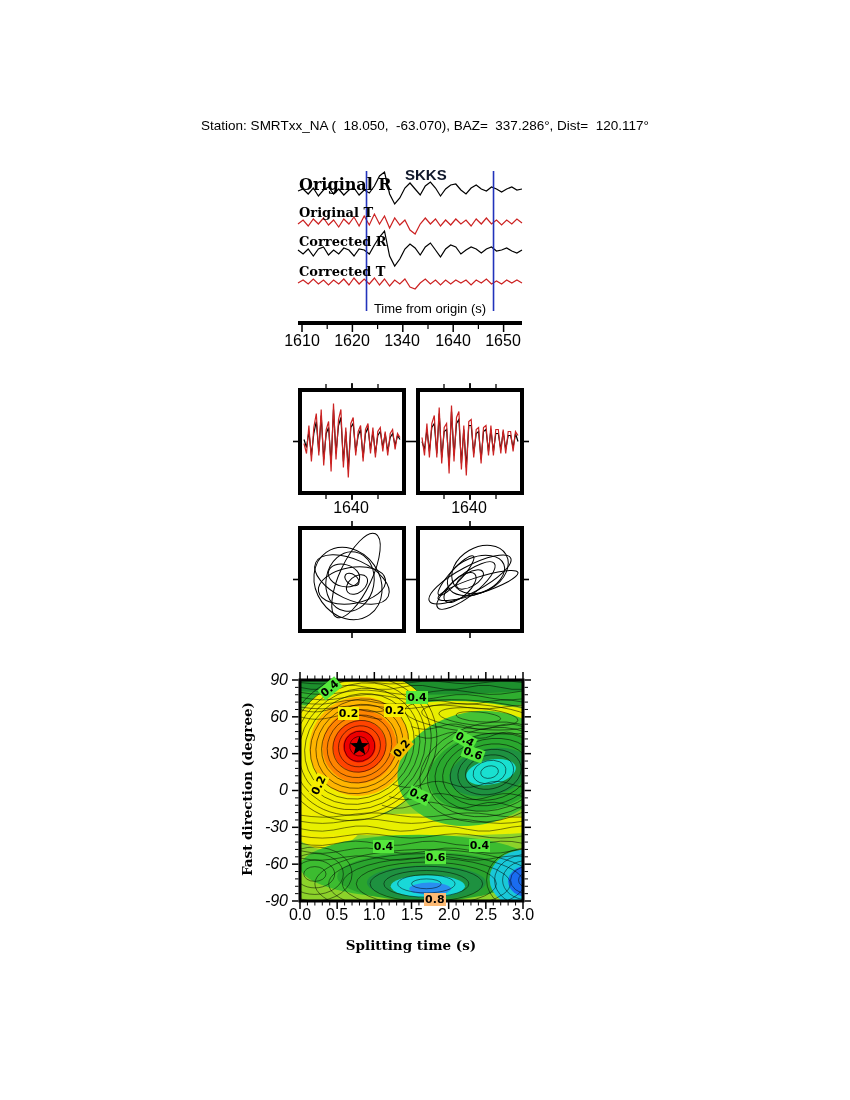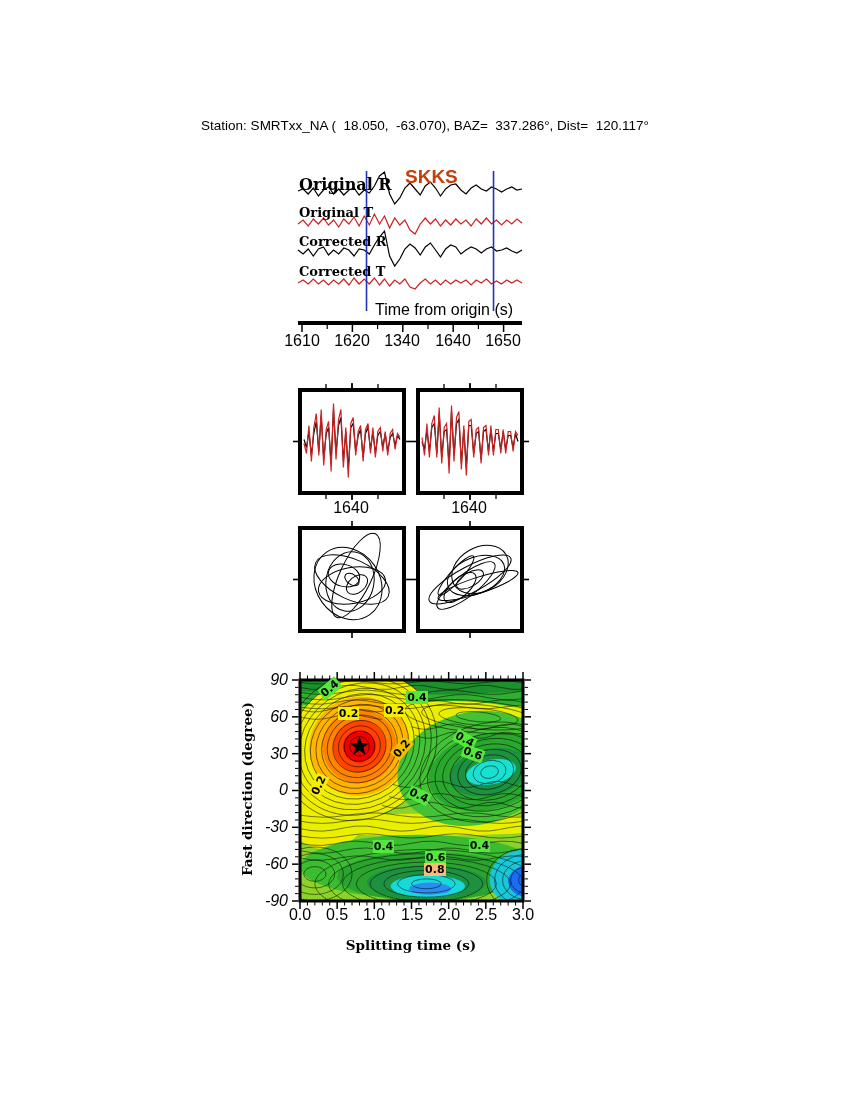--- a/index.html
+++ b/index.html
@@ -28,35 +28,35 @@
       <polyline points="8.0,59.0 13.1,55.0 18.2,61.0 23.3,54.0 28.4,59.0 33.5,53.0 38.5,60.0 43.6,55.0 48.7,62.0 53.8,54.0 58.9,59.0 64.0,52.0 69.1,61.0 74.2,51.0 79.3,60.0 84.4,49.0 89.5,59.0 94.5,51.0 99.6,63.0 104.7,53.0 109.8,60.0 114.9,55.0 120.0,65.0 125.1,69.0 130.2,59.0 135.3,53.0 140.4,59.0 145.5,54.0 150.5,61.0 155.6,55.0 160.7,60.0 165.8,54.0 170.9,59.0 176.0,55.0 181.1,61.0 186.2,54.0 191.3,59.0 196.4,53.0 201.5,59.0 206.5,55.0 211.6,60.0 216.7,55.0 221.8,59.0 226.9,54.0 232.0,58.0" fill="none" stroke="#cc2222" stroke-width="1.2"></polyline>
       <polyline points="8.0,85.0 13.1,89.0 18.2,84.0 23.3,91.0 28.4,84.0 33.5,82.0 38.5,90.0 43.6,85.0 48.7,89.0 53.8,83.0 58.9,85.0 64.0,91.0 69.1,84.0 74.2,85.0 79.3,89.0 84.4,80.0 89.5,72.0 94.5,66.0 99.6,91.0 104.7,101.0 109.8,94.0 114.9,84.0 120.0,79.0 125.1,83.0 130.2,90.0 135.3,82.0 140.4,78.0 145.5,85.0 150.5,92.0 155.6,84.0 160.7,80.0 165.8,82.0 170.9,89.0 176.0,85.0 181.1,82.0 186.2,84.0 191.3,88.0 196.4,84.0 201.5,82.0 206.5,86.0 211.6,85.0 216.7,83.0 221.8,86.0 226.9,88.0 232.0,85.0" fill="none" stroke="#000000" stroke-width="1.2"></polyline>
       <polyline points="8.0,118.0 13.1,115.0 18.2,119.0 23.3,114.0 28.4,119.0 33.5,115.0 38.5,120.0 43.6,115.0 48.7,119.0 53.8,114.0 58.9,120.0 64.0,113.0 69.1,119.0 74.2,114.0 79.3,119.0 84.4,113.0 89.5,120.0 94.5,114.0 99.6,121.0 104.7,115.0 109.8,119.0 114.9,114.0 120.0,122.0 125.1,124.0 130.2,118.0 135.3,114.0 140.4,119.0 145.5,115.0 150.5,120.0 155.6,115.0 160.7,119.0 165.8,115.0 170.9,118.0 176.0,115.0 181.1,120.0 186.2,115.0 191.3,118.0 196.4,114.0 201.5,119.0 206.5,116.0 211.6,119.0 216.7,115.0 221.8,118.0 226.9,115.0 232.0,118.0" fill="none" stroke="#cc2222" stroke-width="1.2"></polyline>
       <line x1="76.51199999999977" x2="76.51199999999977" y1="6" y2="146" stroke="#2233bb" stroke-width="1.6"></line>
       <line x1="203.52" x2="203.52" y1="6" y2="146" stroke="#2233bb" stroke-width="1.6"></line>
     </svg>
   <div class="abs serifb" style="left:299px;top:175px;font-size:16px">Original R</div>
   <div class="abs serifb" style="left:299px;top:205px;font-size:13px">Original T</div>
   <div class="abs serifb" style="left:299px;top:234px;font-size:13px">Corrected R</div>
   <div class="abs serifb" style="left:299px;top:264px;font-size:13px">Corrected T</div>
-  <div class="abs" style="left:405px;top:166px;font-size:19px;font-weight:bold;color:#c2410c">SKKS</div>
+  <div class="abs" style="left:405px;top:166px;font-size:15px;font-weight:bold;color:#0f172a">SKKS</div>
 
   <svg id="taxis-svg" class="abs" style="left:290px;top:313px" width="240" height="26">
       <line x1="8" y1="10" x2="232" y2="10" stroke="#000" stroke-width="4"></line>
       <line x1="12" y1="11" x2="12" y2="19" stroke="#000" stroke-width="1.5"></line>
       <line x1="62.4" y1="11" x2="62.4" y2="19" stroke="#000" stroke-width="1.5"></line>
       <line x1="112.8" y1="11" x2="112.8" y2="19" stroke="#000" stroke-width="1.5"></line>
       <line x1="163.2" y1="11" x2="163.2" y2="19" stroke="#000" stroke-width="1.5"></line>
       <line x1="213.6" y1="11" x2="213.6" y2="19" stroke="#000" stroke-width="1.5"></line>
       <line x1="37.2" y1="11" x2="37.2" y2="16" stroke="#000" stroke-width="1.2"></line>
       <line x1="87.6" y1="11" x2="87.6" y2="16" stroke="#000" stroke-width="1.2"></line>
       <line x1="138" y1="11" x2="138" y2="16" stroke="#000" stroke-width="1.2"></line>
       <line x1="188.39999999999998" y1="11" x2="188.39999999999998" y2="16" stroke="#000" stroke-width="1.2"></line>
     </svg>
-  <div class="abs ctr" style="left:344px;top:301px;width:200px;font-size:16px">Time from origin (s)</div>
+  <div class="abs ctr" style="left:330px;top:301px;width:200px;font-size:13px">Time from origin (s)</div>
   <div class="abs ctr tick" style="left:277px;top:332px;width:50px">1610</div>
   <div class="abs ctr tick" style="left:327px;top:332px;width:50px">1620</div>
   <div class="abs ctr tick" style="left:377px;top:332px;width:50px">1340</div>
   <div class="abs ctr tick" style="left:428px;top:332px;width:50px">1640</div>
   <div class="abs ctr tick" style="left:478px;top:332px;width:50px">1650</div>
 
   <svg id="pair1-svg" class="abs" style="left:292px;top:380px" width="120" height="122">
       <rect x="8" y="10" width="104" height="103" fill="none" stroke="#000" stroke-width="4"></rect>
       <line x1="60" y1="3" x2="60" y2="8" stroke="#000" stroke-width="1.6"></line>
       <line x1="60" y1="115" x2="60" y2="120" stroke="#000" stroke-width="1.6"></line>
@@ -365,14 +365,14 @@
     <div class="chip" style="left: 337.83px; top: 706.992px; background: rgb(246, 238, 0);">0.2</div>
     <div class="chip" style="left: 383.917px; top: 703.922px; background: rgb(246, 238, 0);">0.2</div>
     <div class="chip" style="left: 453.79px; top: 733.389px; background: rgb(85, 232, 60); transform: rotate(30deg);">0.4</div>
     <div class="chip" style="left: 461.967px; top: 746.894px; background: rgb(85, 232, 60); transform: rotate(20deg);">0.6</div>
     <div class="chip" style="left: 390.607px; top: 741.983px; background: rgb(240, 192, 0); transform: rotate(-50deg);">0.2</div>
     <div class="chip" style="left: 308.097px; top: 778.817px; background: rgb(246, 238, 0); transform: rotate(-65deg);">0.2</div>
     <div class="chip" style="left: 408.447px; top: 788.639px; background: rgb(85, 232, 60); transform: rotate(25deg);">0.4</div>
     <div class="chip" style="left: 372.767px; top: 840.206px; background: rgb(85, 232, 60);">0.4</div>
     <div class="chip" style="left: 468.657px; top: 838.978px; background: rgb(85, 232, 60);">0.4</div>
     <div class="chip" style="left: 424.8px; top: 851.256px; background: rgb(85, 232, 60);">0.6</div>
-    <div class="chip" style="left: 424.057px; top: 863px; background: #fdba74;">0.8</div>
+    <div class="chip" style="left: 424.057px; top: 893px; background: #fdba74;">0.8</div>
   </div>
 
 </body></html>

